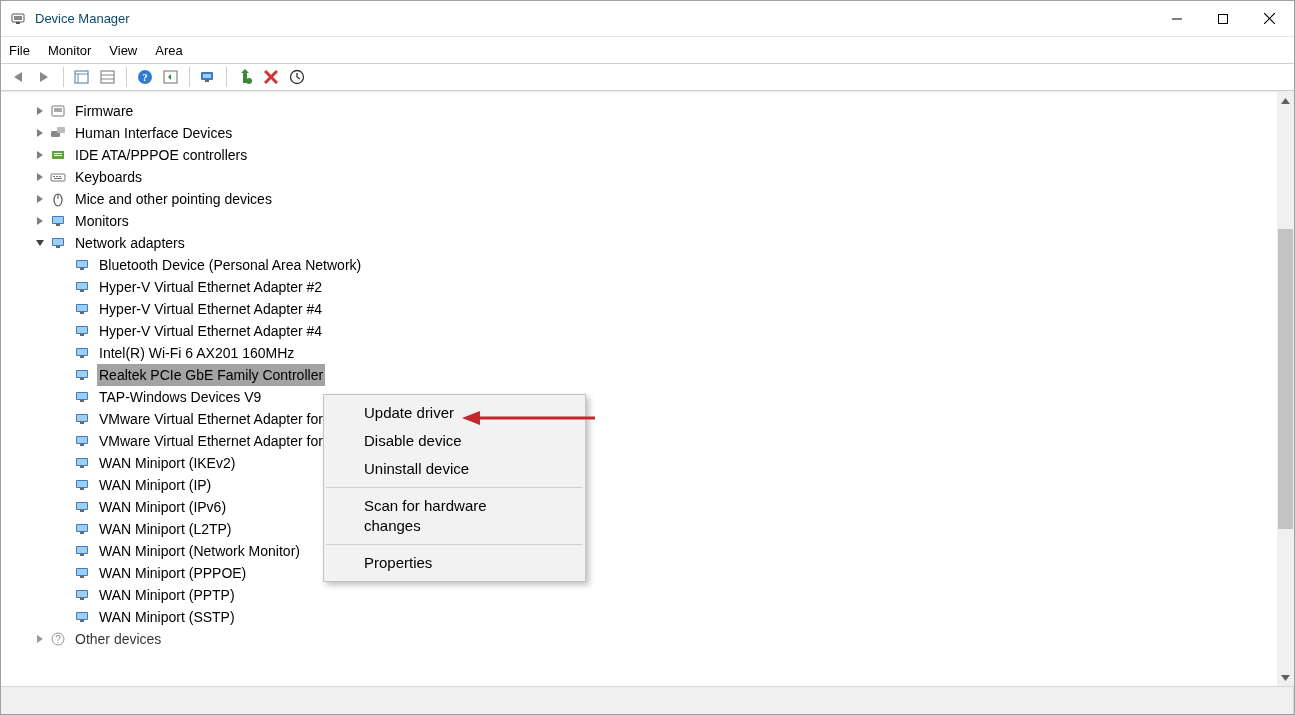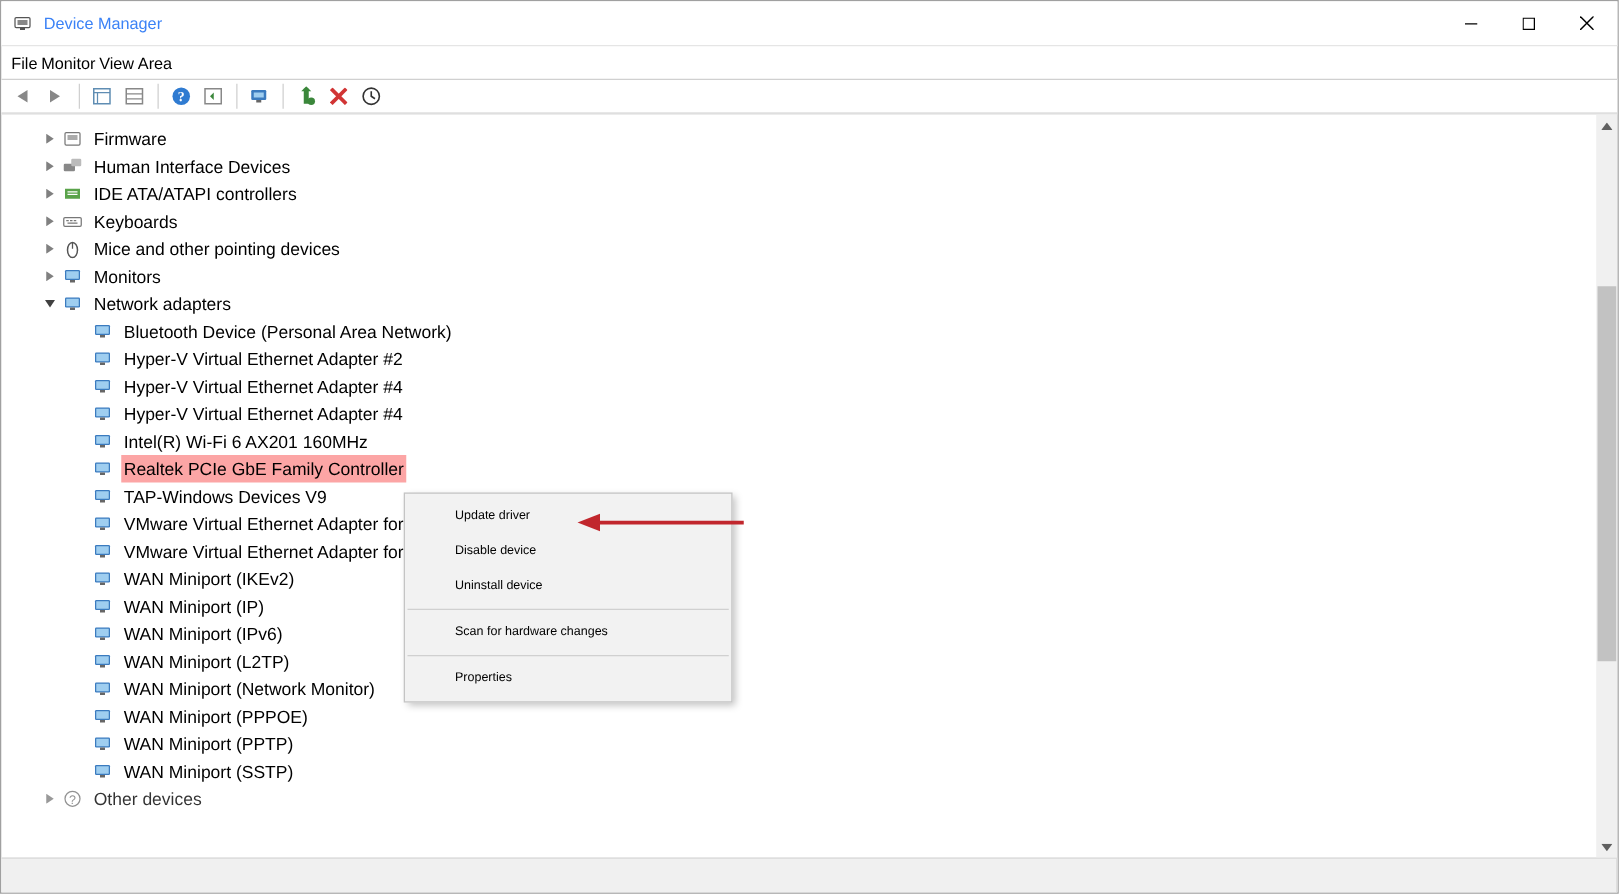--- a/index.html
+++ b/index.html
@@ -22,36 +22,36 @@
     align-items: center;
     padding: 0 2px 0 8px;
     background: #fff;
     border-bottom: 1px solid #e5e5e5;
   }
   .titlebar .app-icon {
     width: 18px; height: 18px;
     margin-right: 8px;
     display: inline-flex; align-items: center; justify-content: center;
   }
-  .titlebar .title { font-size: 13px; color: #3b82f6; }
+  .titlebar .title { font-size: 13px; color: #0c4a6e; }
   .titlebar .spacer { flex: 1; }
   .titlebar .win-btn {
     width: 46px; height: 36px;
     display: inline-flex; align-items: center; justify-content: center;
     color: #000;
     font-size: 14px;
   }
 
   
   .menubar {
     height: 26px;
     display: flex;
     align-items: center;
     padding: 0 8px;
-    gap: 3px;
+    gap: 18px;
     font-size: 13px;
   }
   .menubar .menu-item { }
 
   
   .toolbar {
     height: 28px;
     display: flex;
     align-items: center;
     padding: 0 6px;
@@ -99,35 +99,35 @@
     margin-right: 2px;
   }
   .dev-icon {
     width: 18px; height: 18px;
     margin-right: 6px;
     display: inline-flex; align-items: center; justify-content: center;
   }
   .indent-cat { padding-left: 18px; }
   .indent-dev { padding-left: 58px; }
   .sel {
-    background: #fca5a5;
+    background: #a3a3a3;
   }
   .row .label { padding: 0 2px; }
 
   
   .context-menu {
     position: absolute;
     left: 322px;
     top: 302px;
     width: 263px;
     background: #f2f2f2;
     border: 1px solid #c4c4c4;
     box-shadow: 3px 3px 6px rgba(0,0,0,.25);
     padding: 4px 0;
-    font-size: 10px;
+    font-size: 15px;
   }
   .context-menu .mi {
     padding: 4px 40px;
     line-height: 20px;
   }
   .context-menu .mi.bold { font-weight: 400; }
   .context-menu .msep {
     height: 1px;
     background: #d0d0d0;
     margin: 4px 2px;
@@ -323,21 +323,21 @@
             <path d="M1 0 L7 4 L1 8 Z" fill="#808080"></path>
           </svg>
         </span>
       <span class="dev-icon">
           <svg width="16" height="16">
             <rect x="2" y="4" width="12" height="8" fill="#5aa34a"></rect>
             <rect x="4" y="6" width="8" height="1" fill="#fff"></rect>
             <rect x="4" y="8" width="8" height="1" fill="#fff"></rect>
           </svg>
         </span>
-      <span class="label">IDE ATA/ATAPI controllers</span>
+      <span class="label">IDE ATA/PPPOE controllers</span>
     </div>
 
     <div class="row indent-cat">
       <span class="arrow">
           <svg width="8" height="8">
             <path d="M1 0 L7 4 L1 8 Z" fill="#808080"></path>
           </svg>
         </span>
       <span class="dev-icon">
           <svg width="16" height="16">

